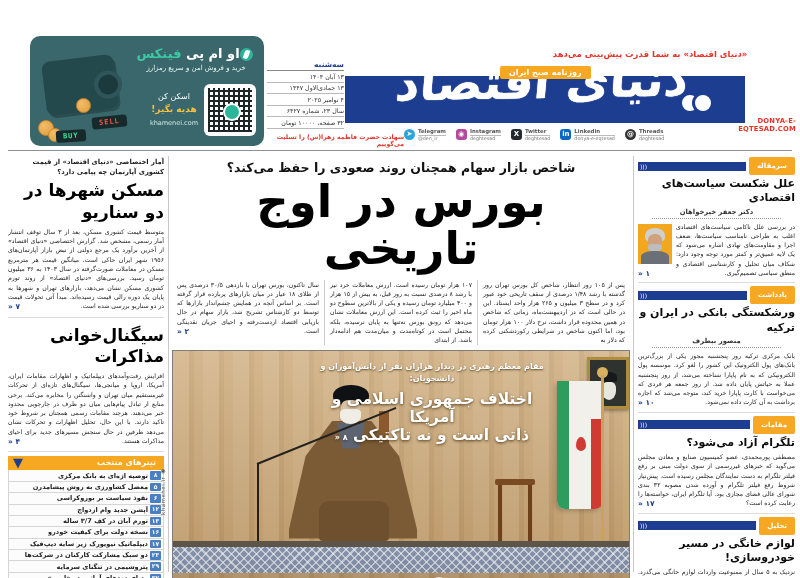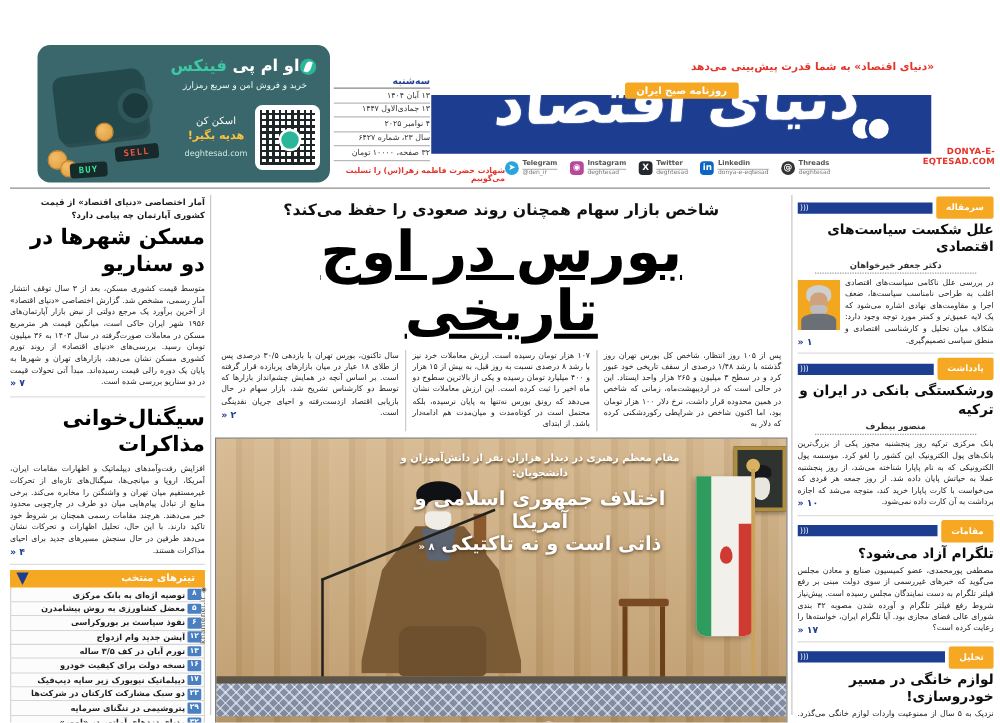--- a/index.html
+++ b/index.html
@@ -90,21 +90,21 @@
               text-align:center; line-height:8.5px; margin:0 2px; border-radius:1px; flex:0 0 auto; }
   .sel-text { font-size:6.6px; font-weight:bold; color:#222; white-space:nowrap; overflow:hidden; }
 
   .credit { position:absolute; left:160px; top:468px; writing-mode:vertical-rl; transform:rotate(180deg);
             direction:ltr; font-size:5.5px; color:#555; letter-spacing:.5px; }
 
   
   .center { position:absolute; top:157px; left:172px; width:458px; }
   .kicker { text-align:center; font-size:12.5px; font-weight:bold; color:#111; margin-top:3px; }
   .headline { text-align:center; font-size:45px; font-weight:bold; color:#000; line-height:1.05;
-              margin:3px 0 7px;text-decoration:underline; }
+              margin:3px 0 7px; }
   .lead-cols { display:flex; gap:0; }
   .lead-col { flex:1; font-size:6.2px; text-align:justify; line-height:1.5; color:#222; padding:0 5px; }
   .lead-col + .lead-col { border-right:1px solid #ccc; }
 
   
   .photo { position:relative; margin-top:5px; height:288px; overflow:hidden; border:1px solid #7e7e7e;
            background:
              repeating-linear-gradient(90deg, #cbaa7d 0 16px, #bd9a6b 16px 21px, #c6a374 21px 30px);
   }
   .photo::before { content:""; position:absolute; inset:0;
@@ -189,21 +189,21 @@
   <span class="chip buy">BUY</span>
   <div class="ad-text">
     <div class="ad-title"><span class="ad-logo"></span><span>او ام پی</span> <span class="fin">فینکس</span></div>
     <div class="ad-sub">خرید و فروش امن و سریع رمزارز</div>
   </div>
   <div class="ad-row">
     <div class="qr"></div>
     <div class="ad-scan">
       <div>اسکن کن</div>
       <div class="ad-gift">هدیه بگیر!</div>
-      <div class="ad-site">deghtesad.com</div>
+      <div class="ad-site">khamenei.com</div>
     </div>
   </div>
 </div>
 
 <div class="dates">
   <div class="row">سه‌شنبه</div>
   <div class="row">۱۳ آبان ۱۴۰۴</div>
   <div class="row">۱۳ جمادی‌الاول ۱۴۴۷</div>
   <div class="row">۴ نوامبر ۲۰۲۵</div>
   <div class="row">سال ۲۳، شماره ۶۴۲۷</div>
@@ -274,21 +274,21 @@
   <div class="sel-item">
       <span class="sel-num">۶</span>
       <span class="sel-text">نفوذ سیاست بر بوروکراسی</span>
     </div>
   <div class="sel-item">
       <span class="sel-num">۱۲</span>
       <span class="sel-text">آپشن جدید وام ازدواج</span>
     </div>
   <div class="sel-item">
       <span class="sel-num">۱۳</span>
-      <span class="sel-text">تورم آبان در کف ۳/۵ ساله</span>
+      <span class="sel-text">تورم آبان در کف ۳/7 ساله</span>
     </div>
   <div class="sel-item">
       <span class="sel-num">۱۶</span>
       <span class="sel-text">نسخه دولت برای کیفیت خودرو</span>
     </div>
   <div class="sel-item">
       <span class="sel-num">۱۷</span>
       <span class="sel-text">دیپلماتیک نیویورک زیر سایه دیپ‌فیک</span>
     </div>
   <div class="sel-item">

